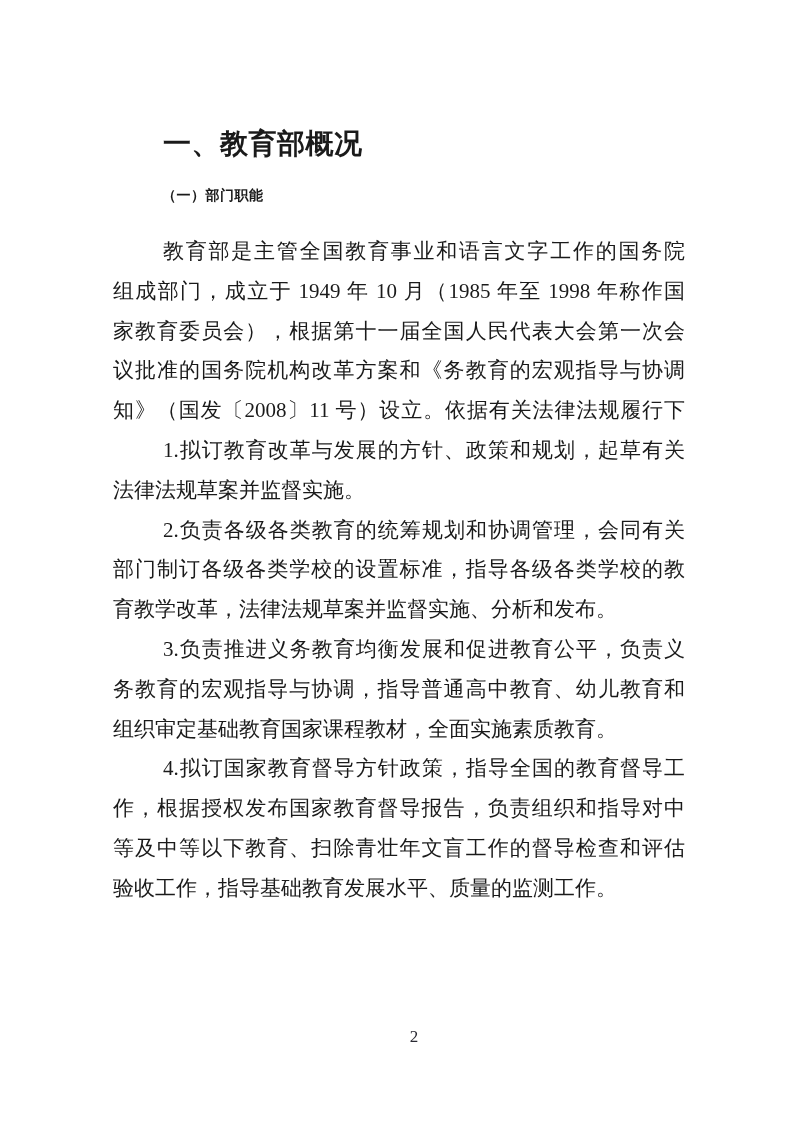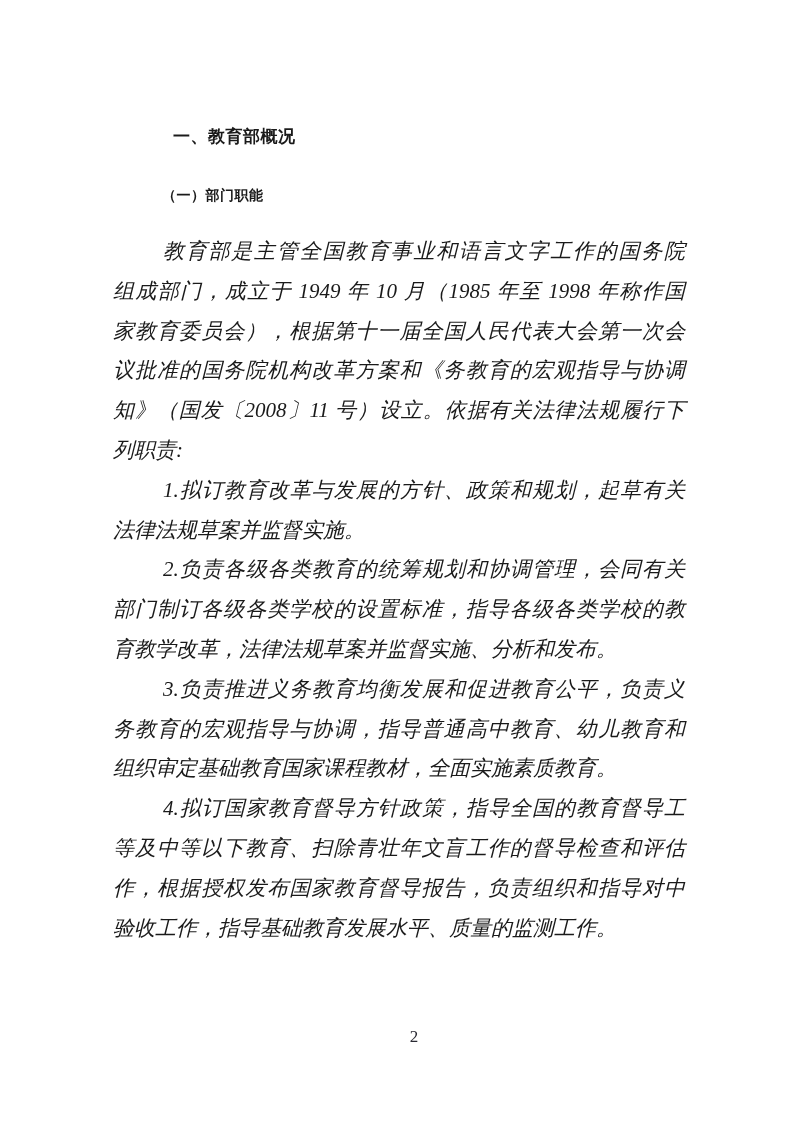--- a/index.html
+++ b/index.html
@@ -7,24 +7,24 @@
     position: relative;
     width: 800px;
     height: 1131px;
     background: #ffffff;
     color: #1a1a1a;
     font-family: "Liberation Serif", "DejaVu Serif", serif;
     overflow: hidden;
   }
   .heading-1 {
     position: absolute;
-    left: 173px;
+    left: 163px;
     top: 125px;
     font-family: "DejaVu Sans", "Liberation Sans", sans-serif;
-    font-size: 17px;
+    font-size: 28px;
     font-weight: bold;
     letter-spacing: 0.5px;
     white-space: nowrap;
   }
   .heading-2 {
     position: absolute;
     left: 162px;
     top: 187px;
     font-size: 14px;
     font-weight: bold;
@@ -36,21 +36,20 @@
     left: 113px;
     top: 232px;
     width: 572px;
     font-size: 21px;
     line-height: 39.8px;
   }
   .line {
     text-align: justify;
     text-align-last: justify;
     text-justify: inter-character;
-    font-style: italic;
   }
   .line.first { text-indent: 50px; }
   .line.last  { text-align-last: left; }
   .page-number {
     position: absolute;
     left: 0;
     top: 1027px;
     width: 828px;
     text-align: center;
     font-size: 17px;
@@ -62,28 +61,27 @@
 
 <div class="page">
   <div class="heading-1">一、教育部概况</div>
   <div class="heading-2">（一）部门职能</div>
   <div class="body-text">
       <div class="line first">教育部是主管全国教育事业和语言文字工作的国务院</div>
       <div class="line">组成部门，成立于 1949 年 10 月（1985 年至 1998 年称作国</div>
       <div class="line">家教育委员会），根据第十一届全国人民代表大会第一次会</div>
       <div class="line">议批准的国务院机构改革方案和《务教育的宏观指导与协调</div>
       <div class="line">知》（国发〔2008〕11 号）设立。依据有关法律法规履行下</div>
-      <div class="line last">列职责:</div>
       <div class="line first">1.拟订教育改革与发展的方针、政策和规划，起草有关</div>
       <div class="line last">法律法规草案并监督实施。</div>
       <div class="line first">2.负责各级各类教育的统筹规划和协调管理，会同有关</div>
       <div class="line">部门制订各级各类学校的设置标准，指导各级各类学校的教</div>
       <div class="line last">育教学改革，法律法规草案并监督实施、分析和发布。</div>
       <div class="line first">3.负责推进义务教育均衡发展和促进教育公平，负责义</div>
       <div class="line">务教育的宏观指导与协调，指导普通高中教育、幼儿教育和</div>
       <div class="line last">组织审定基础教育国家课程教材，全面实施素质教育。</div>
       <div class="line first">4.拟订国家教育督导方针政策，指导全国的教育督导工</div>
+      <div class="line">作，根据授权发布国家教育督导报告，负责组织和指导对中</div>
       <div class="line">等及中等以下教育、扫除青壮年文盲工作的督导检查和评估</div>
-      <div class="line">作，根据授权发布国家教育督导报告，负责组织和指导对中</div>
       <div class="line last">验收工作，指导基础教育发展水平、质量的监测工作。</div>
     </div>
   <div class="page-number">2</div>
 </div>
 
 </body></html>

